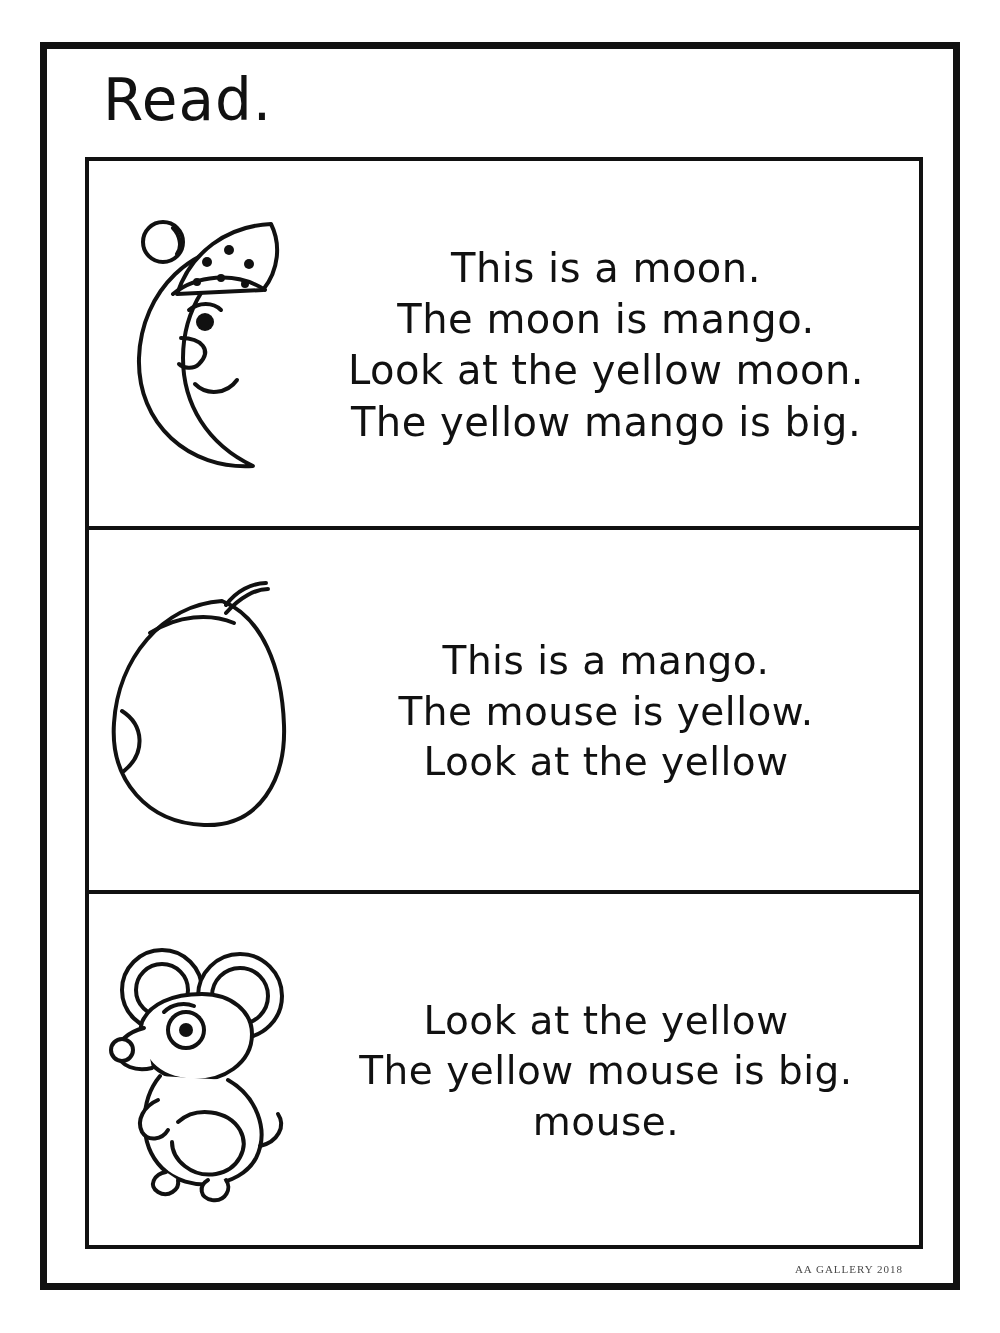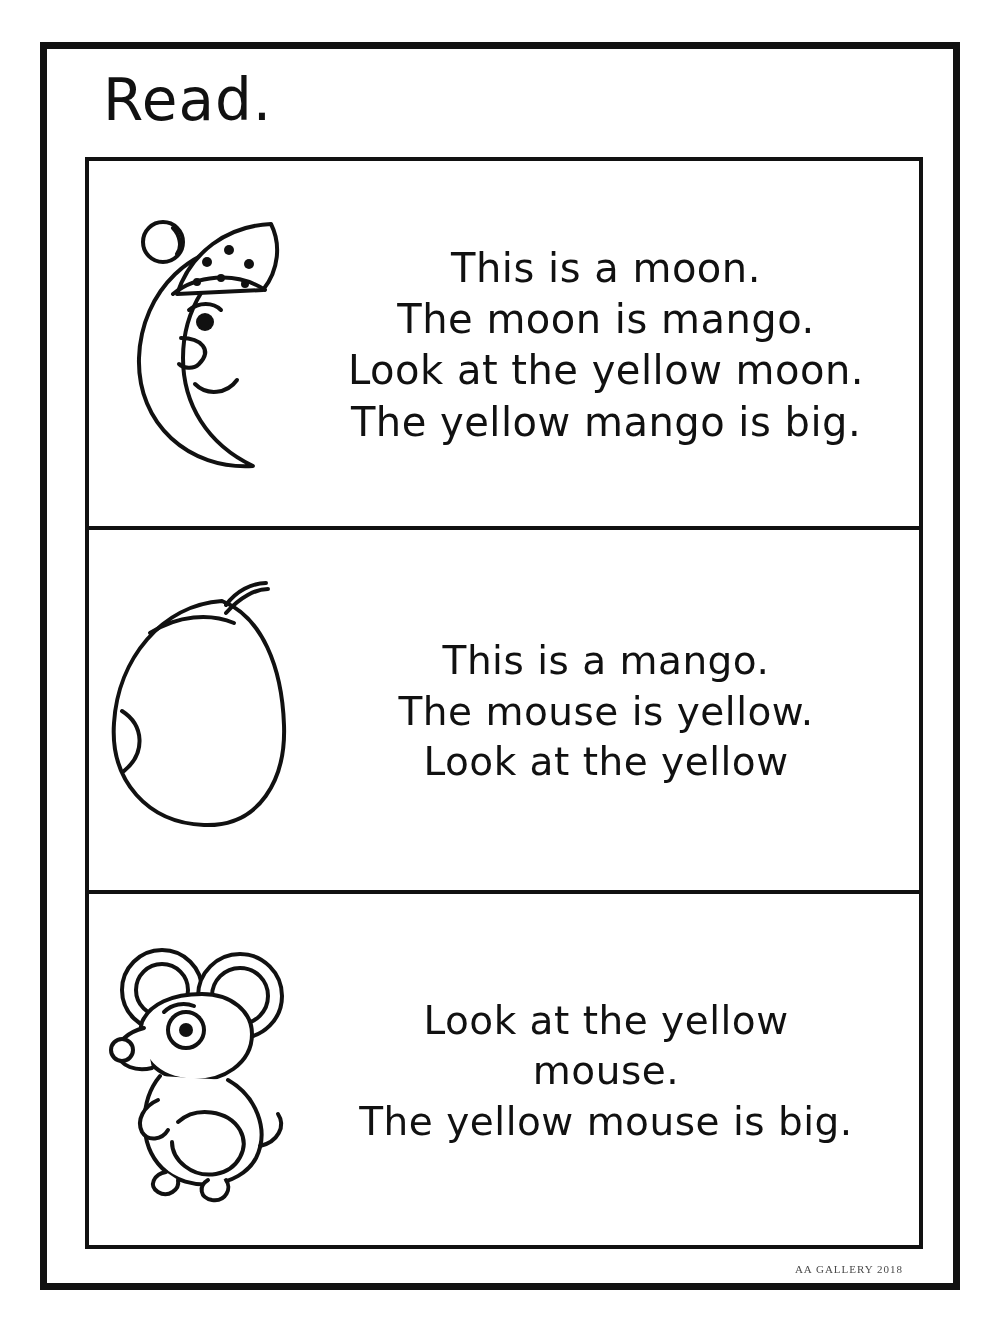--- a/index.html
+++ b/index.html
@@ -206,20 +206,20 @@
 
             <path d="M66 242 C 54 244, 48 256, 58 262 C 68 268, 80 260, 78 250" fill="#fff"></path>
             <path d="M108 250 C 98 256, 100 268, 112 270 C 126 272, 132 258, 126 250" fill="#fff"></path>
 
             <path d="M160 216 C 178 212, 186 196, 178 184"></path>
           </svg>
         </span>
       </div>
       <div class="text-cell">
         <div class="sentence">Look at the yellow</div>
+        <div class="sentence">The yellow mouse is big.</div>
         <div class="sentence">mouse.</div>
-        <div class="sentence">The yellow mouse is big.</div>
       </div>
       <div class="credit">AA GALLERY 2018</div>
     </div>
 
   </div>
 </div>
 
 </body></html>

